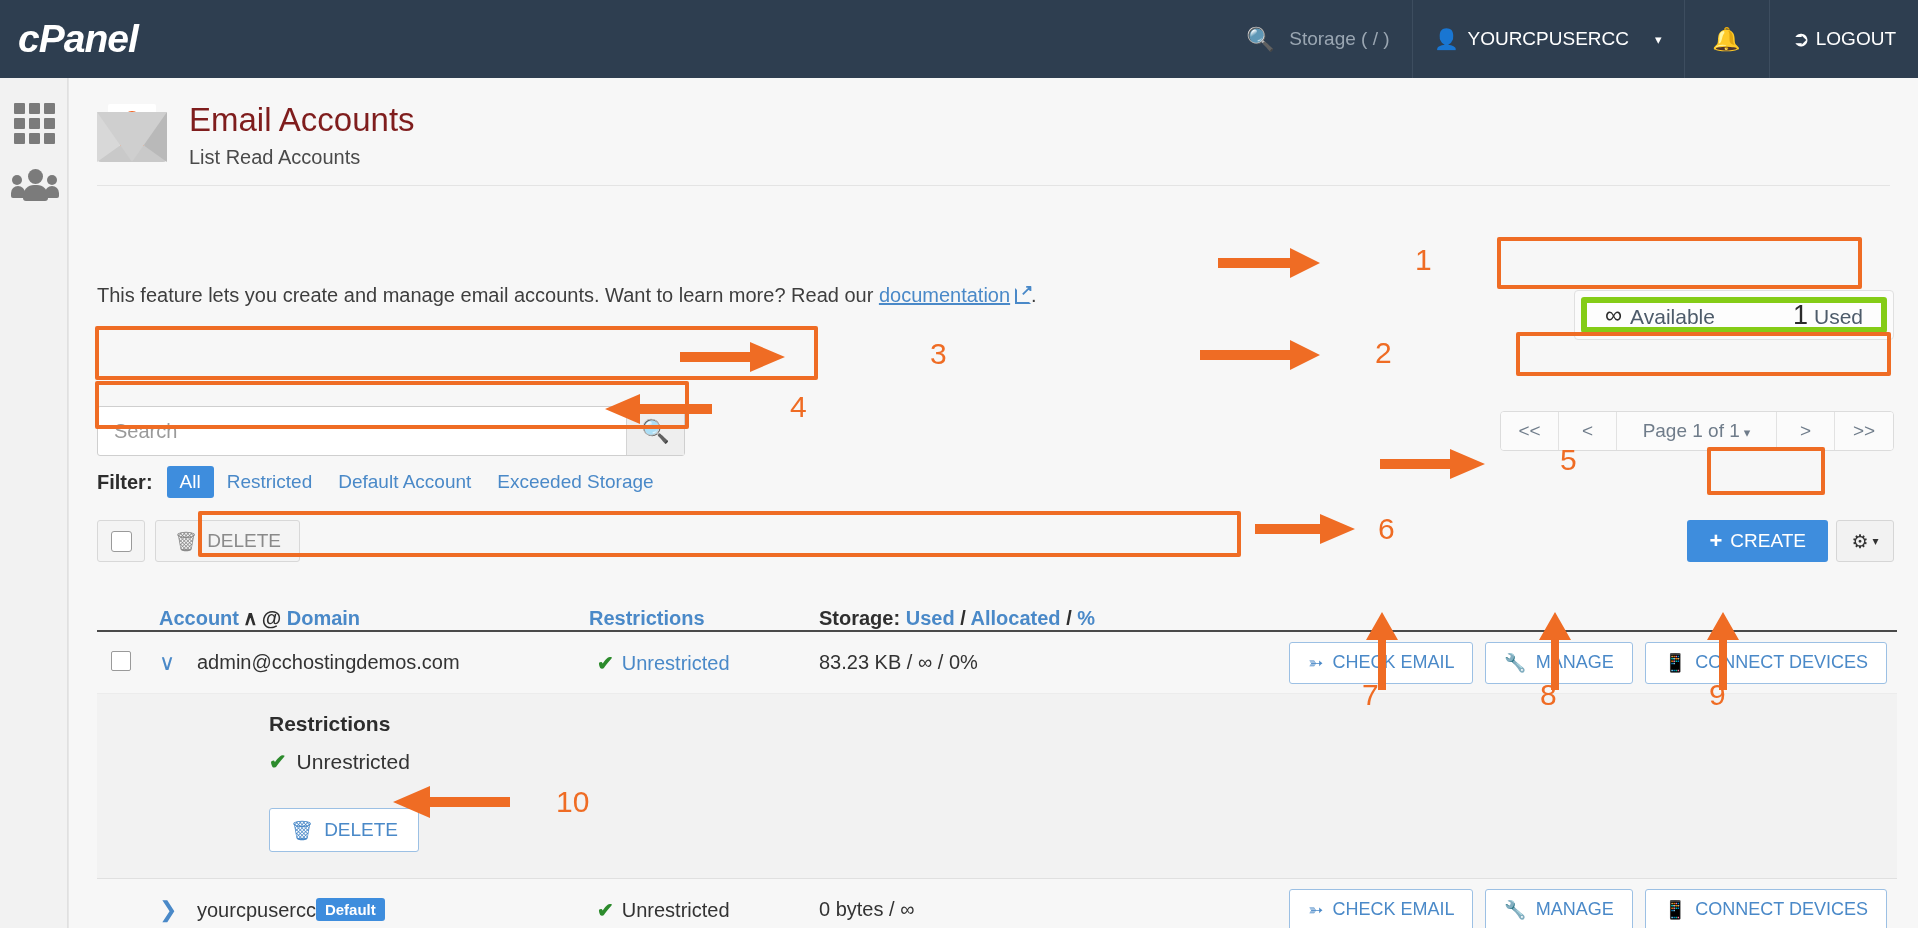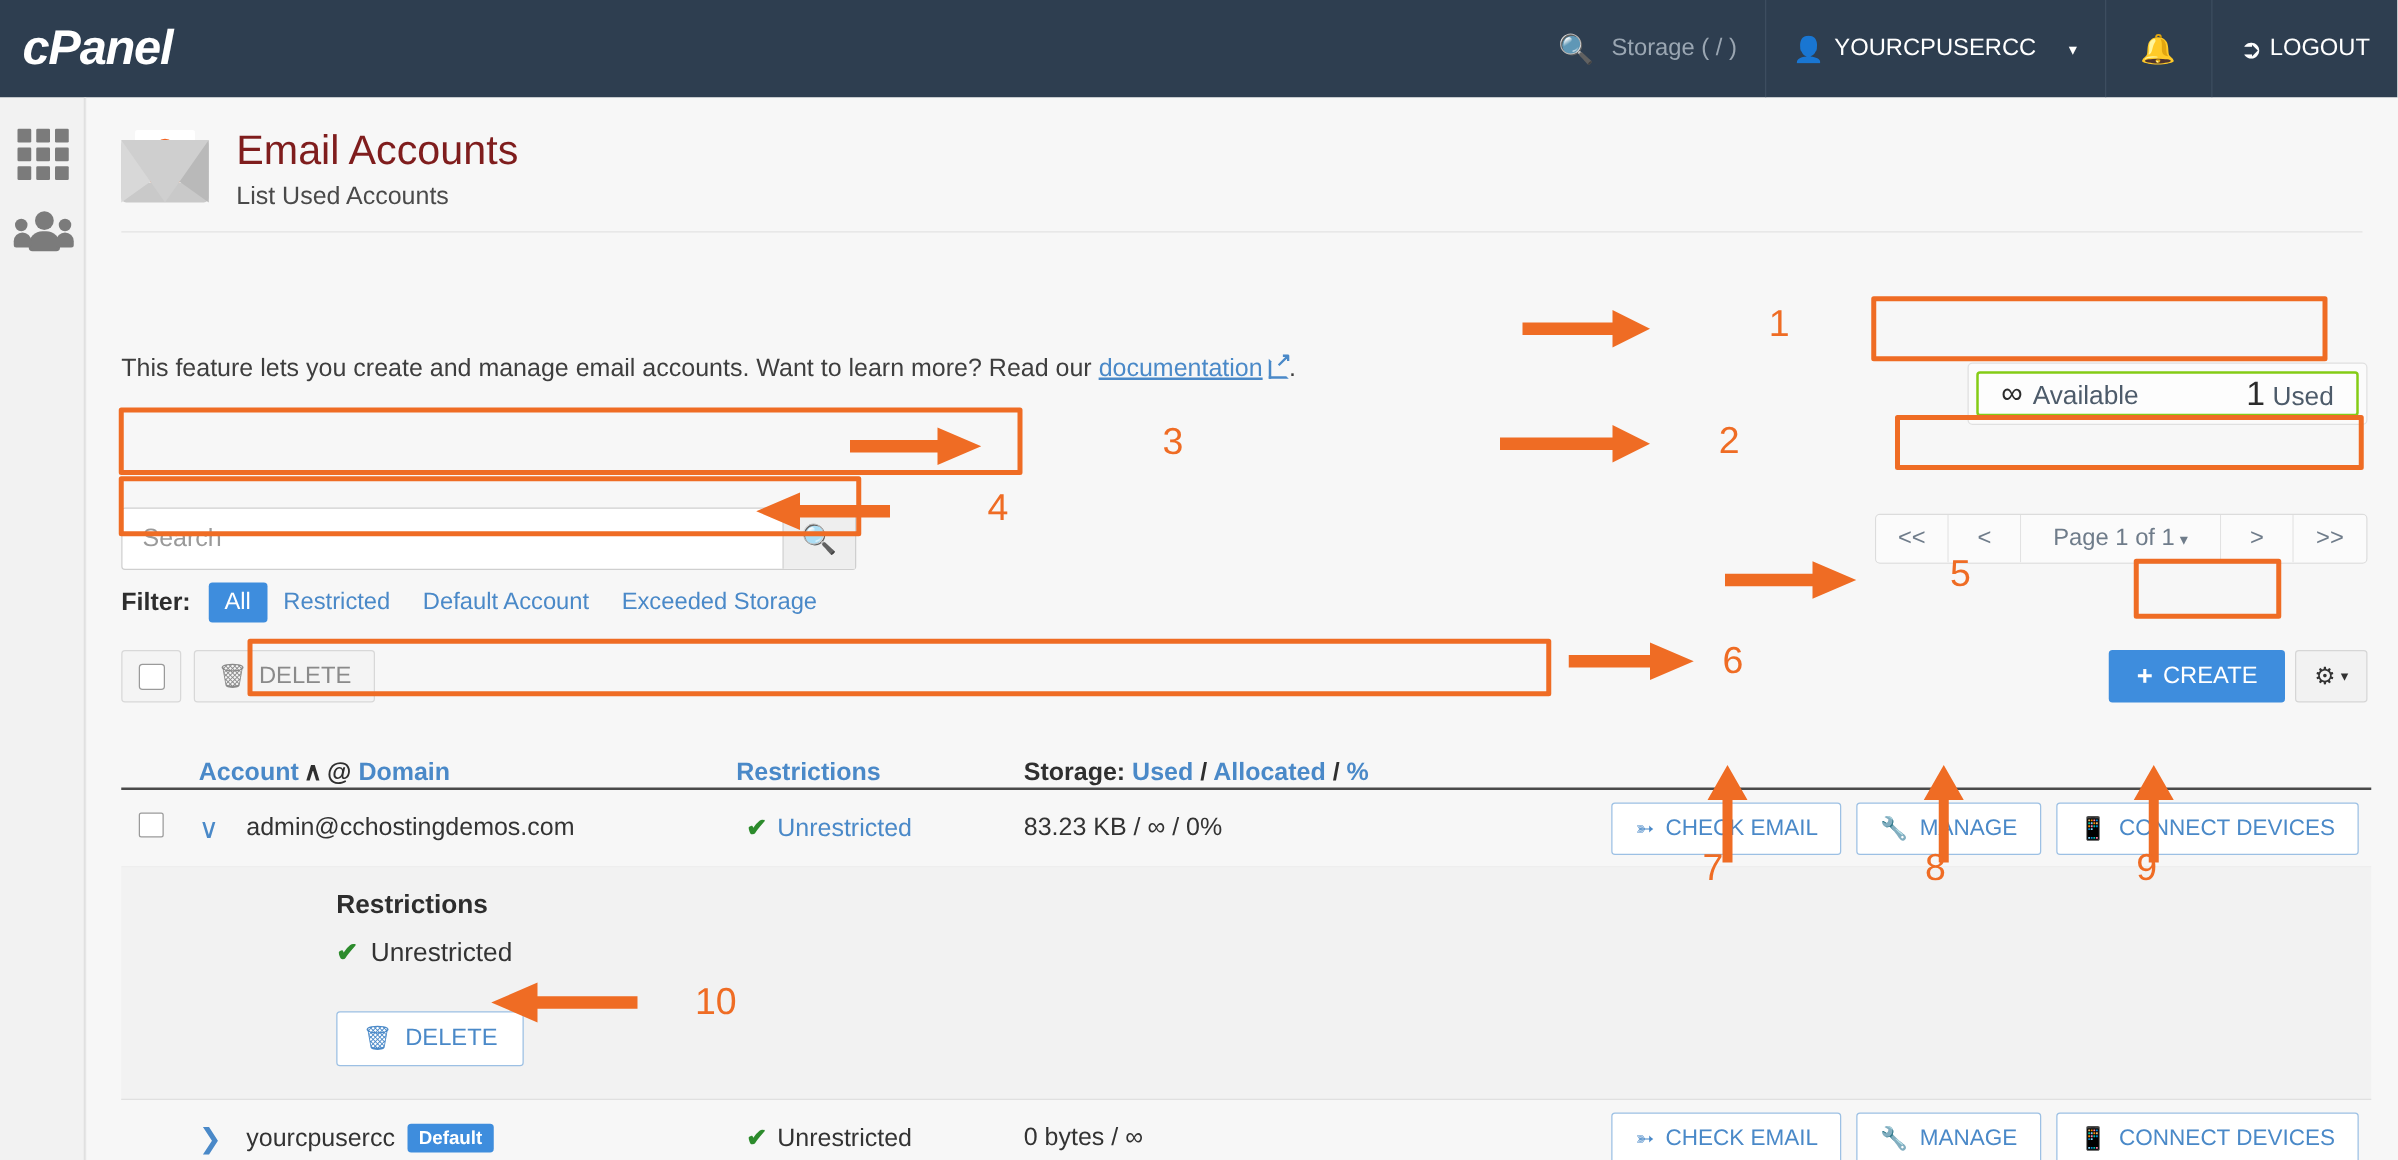--- a/index.html
+++ b/index.html
@@ -92,21 +92,21 @@
   .ext-ic { display:inline-block; width:16px; height:16px; position:relative;
             vertical-align:-2px; margin-left:5px; }
   .ext-ic::before { content:""; position:absolute; left:0; bottom:0; width:12px; height:12px;
                     border:2px solid #4a89c8; border-top-color: transparent; border-right-color: transparent; }
   .ext-ic::after { content:"↗"; position:absolute; right:-2px; top:-6px; color:#4a89c8;
                    font-size:15px; line-height:15px; font-weight:bold; }
 
   
   .quota-wrap { position: absolute; right: 24px; top: 212px; width: 320px;
                 border: 1px solid #e0e0e0; border-radius: 4px; background:#fbfbfb; padding: 6px; }
-  .quota { background:#fdfdfd; border:2px solid #84cc16; border-radius:3px;
+  .quota { background:#fdfdfd; border:6px solid #84cc16; border-radius:3px;
            height: 36px; display:flex; align-items:center; justify-content:space-between;
            padding: 0 18px; }
   .q-left { font-size: 21px; color:#4d5b6a; }
   .q-left .inf { font-size: 24px; color:#2b2b2b; margin-right: 8px; vertical-align: 1px; }
   .q-right { font-size: 21px; color:#4d5b6a; }
   .q-right .num { font-size: 27px; color:#2b2b2b; margin-right: 6px; }
 
   
   .pager-wrap { position:absolute; right: 24px; top: 333px; }
   .pager { display:flex; border:1px solid #dcdcdc; border-radius:4px; overflow:hidden; background:#fcfcfc; }
@@ -169,21 +169,21 @@
   .th-stor { font-size:20px; color:#2f2f2f; }
   .th-stor a { color:#4a89c8; text-decoration:none; cursor:pointer; }
 
   .trow { display:flex; align-items:center; height: 62px; padding-left: 14px;
           border-bottom: 1px solid #ececec; }
   .tr-check { width: 48px; }
   .tr-check .cb { width:20px; height:20px; border:1px solid #9a9a9a; background:#fff; border-radius:2px; cursor:pointer; }
   .tr-caret { width: 38px; color:#4a89c8; font-size: 22px; cursor:pointer; }
   .tr-name { width: 400px; font-size: 20px; color:#333; }
   .badge { display:inline-block; background:#3e8ddd; color:#fff; font-size:15px;
-           font-weight:bold; padding: 3px 9px; border-radius:3px; margin-left:10px; vertical-align:2px; }
+           font-weight:bold; padding: 3px 9px; border-radius:3px; margin-left:0; vertical-align:2px; }
   .tr-restr { width: 222px; font-size:20px; }
   .tr-restr .ck { color:#2c8b2c; font-weight:bold; margin-right:8px; }
   .tr-restr .lnk { color:#4a89c8; cursor:pointer; }
   .tr-restr .plain { color:#333; }
   .tr-stor { width: 340px; font-size:20px; color:#333; }
   .tr-actions { flex:1; display:flex; justify-content:flex-end; gap: 12px; padding-right: 10px; }
   .abtn { border:1px solid #9cc0e4; background:#fff; color:#4a89c8; border-radius:3px;
           height:42px; padding: 0 18px; font-size:18px; cursor:pointer;
           display:flex; align-items:center; font-family:"Liberation Sans", sans-serif; }
   .abtn .ai { margin-right: 9px; font-size: 18px; }
@@ -265,21 +265,21 @@
         <span class="env-back"></span>
         <span class="env-paper"></span>
         <span class="env-person"></span>
         <span class="env-body2"></span>
         <span class="env-flapL"></span>
         <span class="env-flapR"></span>
         <span class="env-fold"></span>
       </div>
       <div class="titles">
         <h1>Email Accounts</h1>
-        <h2>List Used Accounts</h2>
+        <h2>List Read Accounts</h2>
       </div>
     </div>
     <div class="head-rule"></div>
 
     <div class="desc">
       <span>This feature lets you create and manage email accounts. Want to learn more? Read our </span><a href="#">documentation</a><span class="ext-ic"></span><span>.</span>
     </div>
 
     <div class="quota-wrap">
       <div class="quota">

